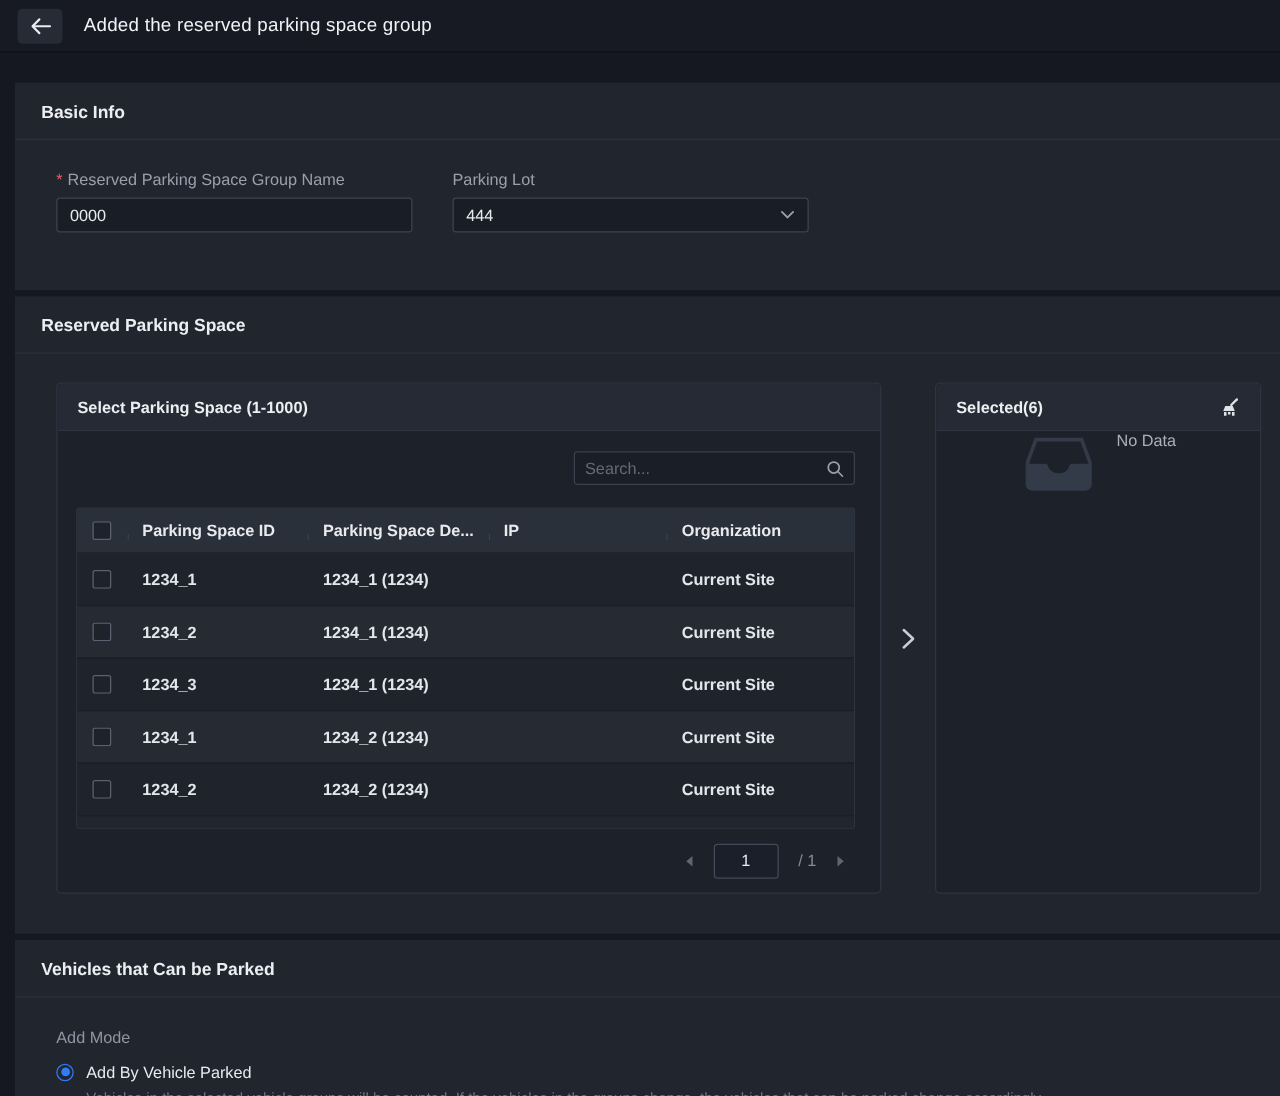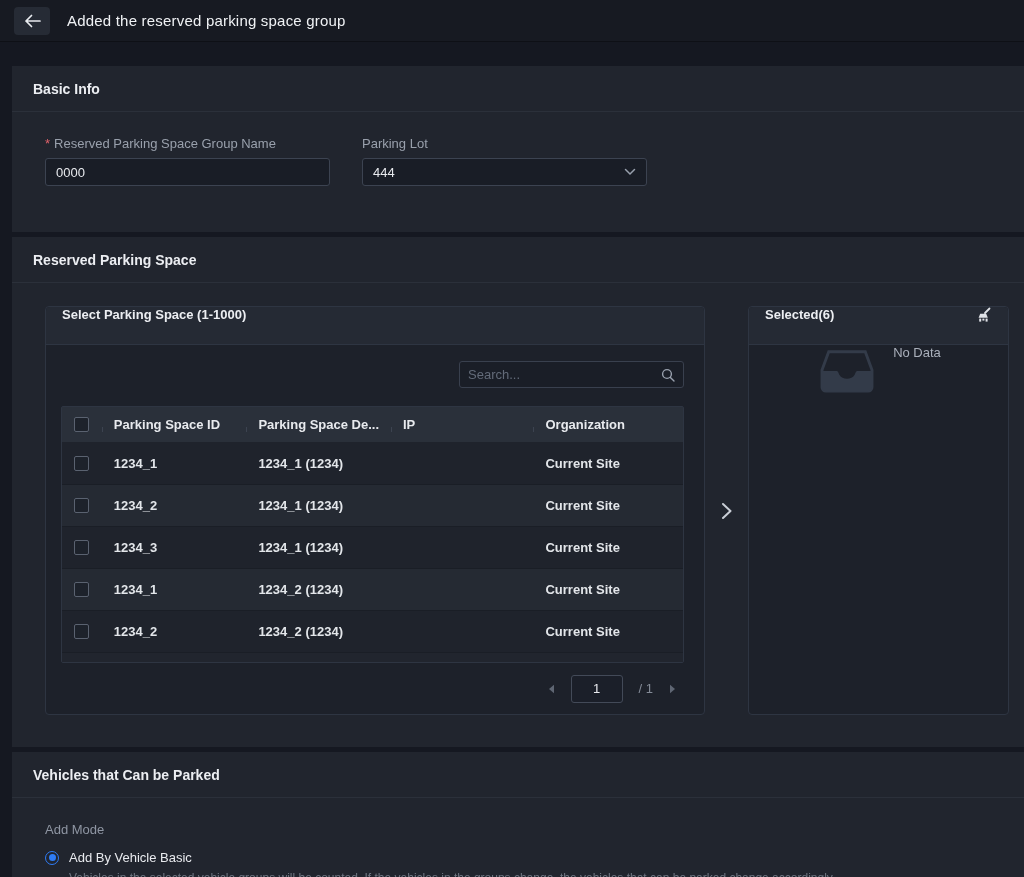--- a/index.html
+++ b/index.html
@@ -31,21 +31,21 @@
     padding:0 10px; font-family:"Liberation Sans", sans-serif; }
   .select-box { display:flex; align-items:center; justify-content:space-between; cursor:pointer; }
 
   
   .transfer-wrap { display:flex; padding:23px 12px 32px 33px; }
   .panel { border:1px solid #2e3542; border-radius:4px; background:#1d212a;
     display:flex; flex-direction:column; height:409px; }
   .panel-left { width:660px; }
   .panel-right { width:261px; }
   .panel-head { height:38px; background:#252a34; border-bottom:1px solid #2e3542;
-    display:flex; align-items:flex-start; justify-content:space-between;
+    display:flex; align-items:center; justify-content:space-between;
     padding:0 16px; border-radius:4px 4px 0 0; }
   .panel-title { color:#eceef2; font-size:13px; font-weight:bold; }
   .transfer-mid { width:43px; display:flex; align-items:center; justify-content:center; }
 
   .search-row { display:flex; justify-content:flex-end; padding:16px 20px 0 0; }
   .search-box { width:225px; height:27px; background:#1a1e27; border:1px solid #39404e;
     border-radius:3px; display:flex; align-items:center; padding:0 8px; }
   .search-box input { flex:1; background:transparent; border:none; outline:none;
     color:#e8eaee; font-size:13px; font-family:"Liberation Sans", sans-serif; }
   .search-box input::placeholder { color:#636b79; }
@@ -269,19 +269,19 @@
   </div>
 
   <div class="section grow">
     <div class="section-title">Vehicles that Can be Parked</div>
     <div class="veh-content">
       <div class="add-mode-label">Add Mode</div>
       <div class="radio-row">
         <span class="radio">
             <span class="dot"></span>
           </span>
-        <span class="radio-label">Add By Vehicle Basic</span>
+        <span class="radio-label">Add By Vehicle Parked</span>
       </div>
       <div class="hint">Vehicles in the selected vehicle groups will be counted. If the vehicles in the groups change, the vehicles that can be parked change accordingly.</div>
     </div>
   </div>
 
 </div>
 
 </body></html>

